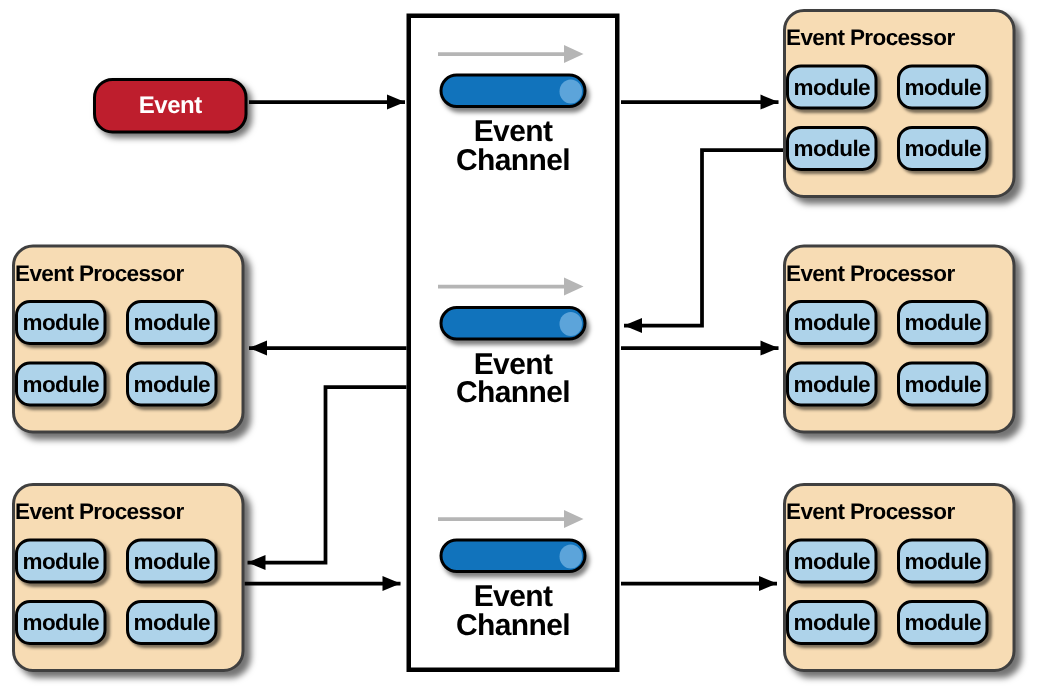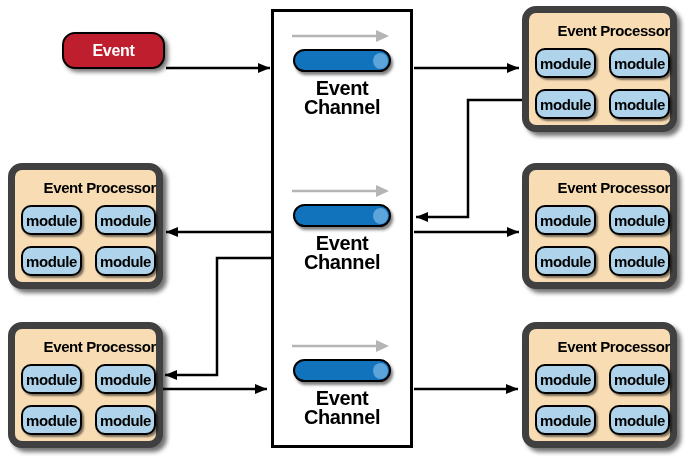--- a/index.html
+++ b/index.html
@@ -6,21 +6,21 @@
   #canvas{
     position:relative;width:691px;height:463px;background:#ffffff;
     font-family:"Liberation Sans",sans-serif;overflow:hidden;
     -webkit-font-smoothing:antialiased;
   }
   
   #connectors{position:absolute;left:0;top:0;width:691px;height:463px;z-index:5;pointer-events:none;}
 
   
   .event-pill{
-    position:absolute;left:62px;top:32px;width:103px;height:37px;box-sizing:border-box;
+    position:absolute;left:62px;top:52px;width:103px;height:37px;box-sizing:border-box;
     background:#be1e2d;border:2.5px solid #000;border-radius:13px;
     box-shadow:3px 3px 4px rgba(0,0,0,.55);
     display:flex;align-items:center;justify-content:center;
     color:#fff;font-size:16px;font-weight:700;letter-spacing:-.3px;z-index:10;
   }
 
   
   .channel-column{
     position:absolute;left:271px;top:9px;width:142px;height:439px;box-sizing:border-box;
     background:#fff;border:3px solid #000;z-index:4;
@@ -38,23 +38,23 @@
     width:15px;height:16px;border-radius:50%;background:#5ca4da;
   }
   .channel-label{
     margin-top:7px;width:80px;text-align:center;
     font-size:20px;line-height:19px;font-weight:700;letter-spacing:-.4px;color:#000;
   }
 
   
   .processor{
     position:absolute;width:155px;height:126px;box-sizing:border-box;
-    background:#f7dcb4;border:7px solid #404040;border-radius:14px;
+    background:#f7dcb4;border:2px solid #404040;border-radius:14px;
     box-shadow:4px 4px 4px rgba(0,0,0,.55);
-    display:flex;flex-direction:column;align-items:flex-end;z-index:10;
+    display:flex;flex-direction:column;align-items:flex-start;z-index:10;
   }
   .pos-ml{left:8px;  top:163px;}
   .pos-bl{left:8px;  top:322px;}
   .pos-tr{left:522px;top:6px;}
   .pos-mr{left:522px;top:163px;}
   .pos-br{left:522px;top:322px;}
   .processor-title{
     margin-top:9px;font-size:15px;font-weight:700;letter-spacing:-.4px;color:#000;line-height:18px;
   }
   .module-grid{

